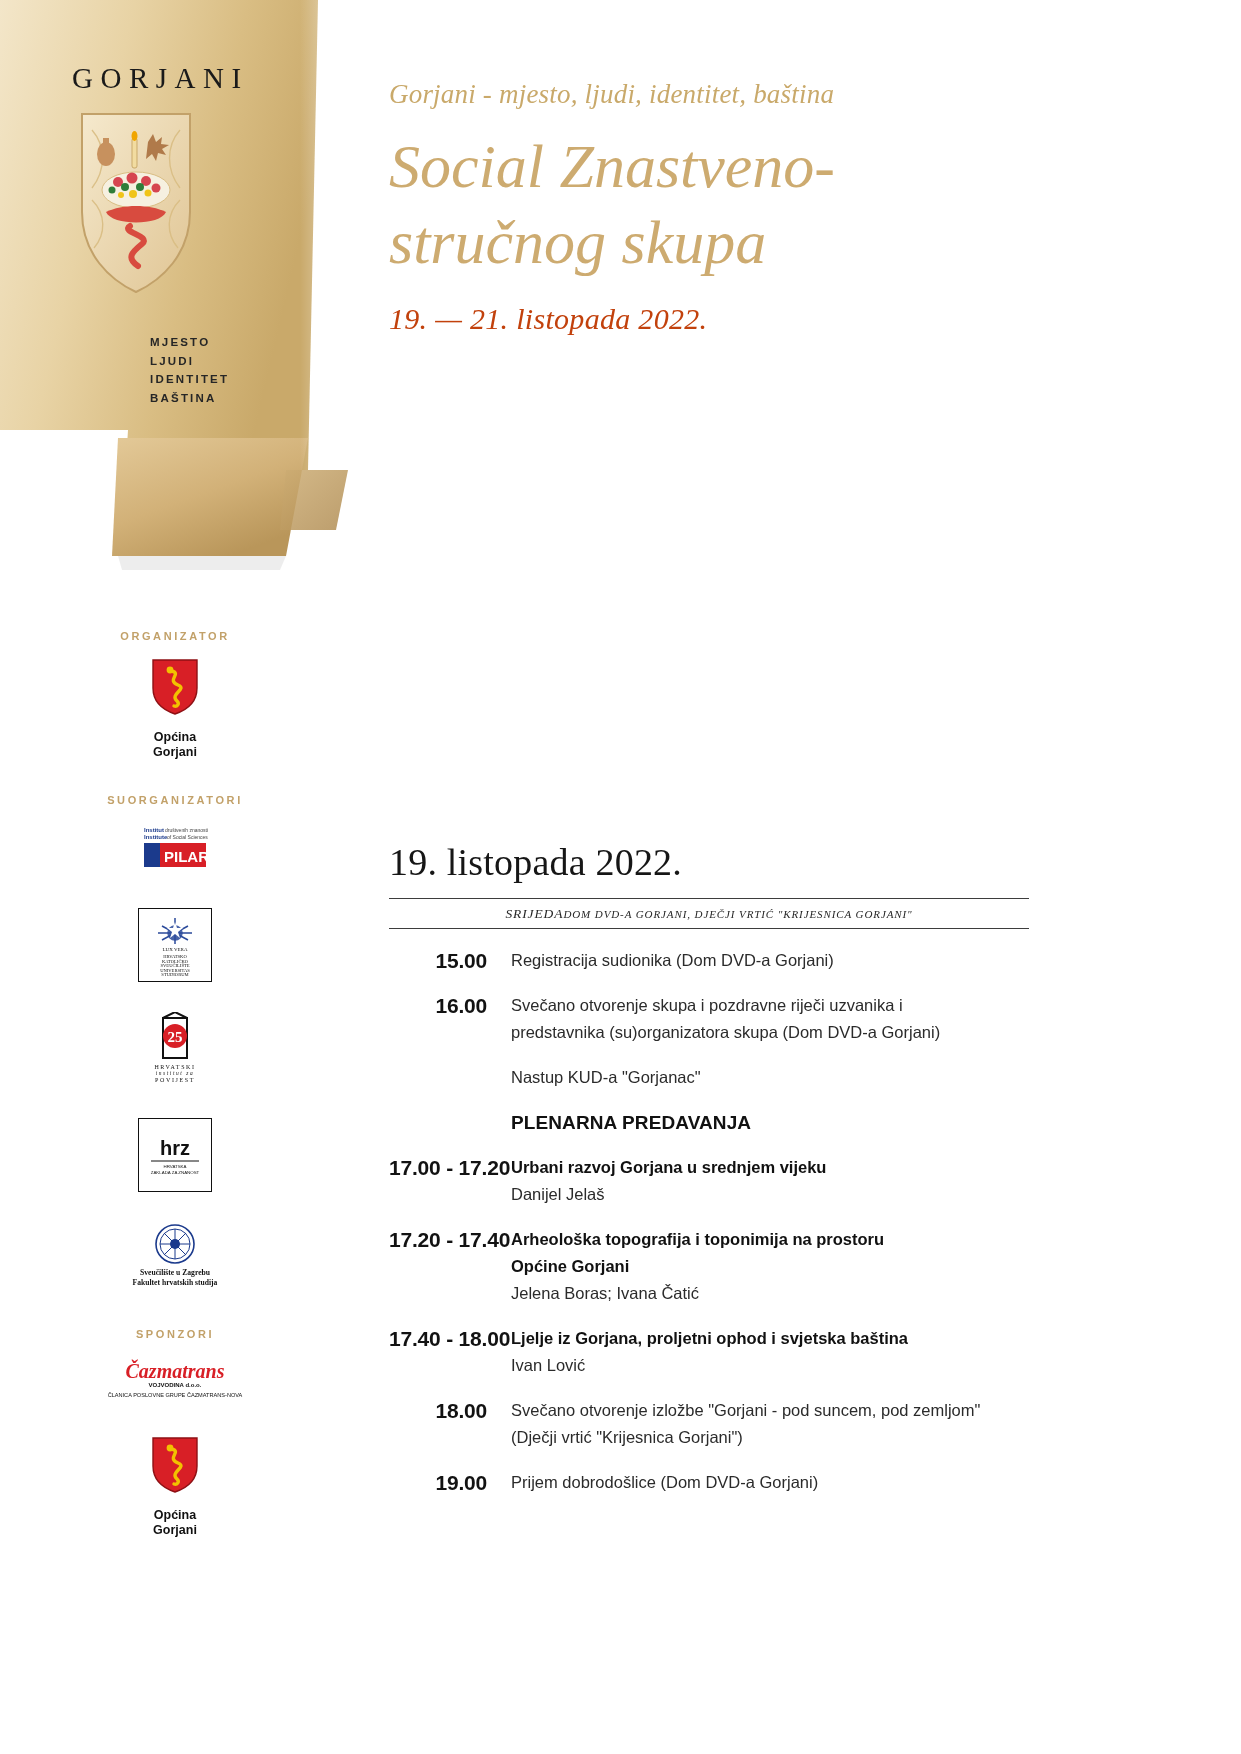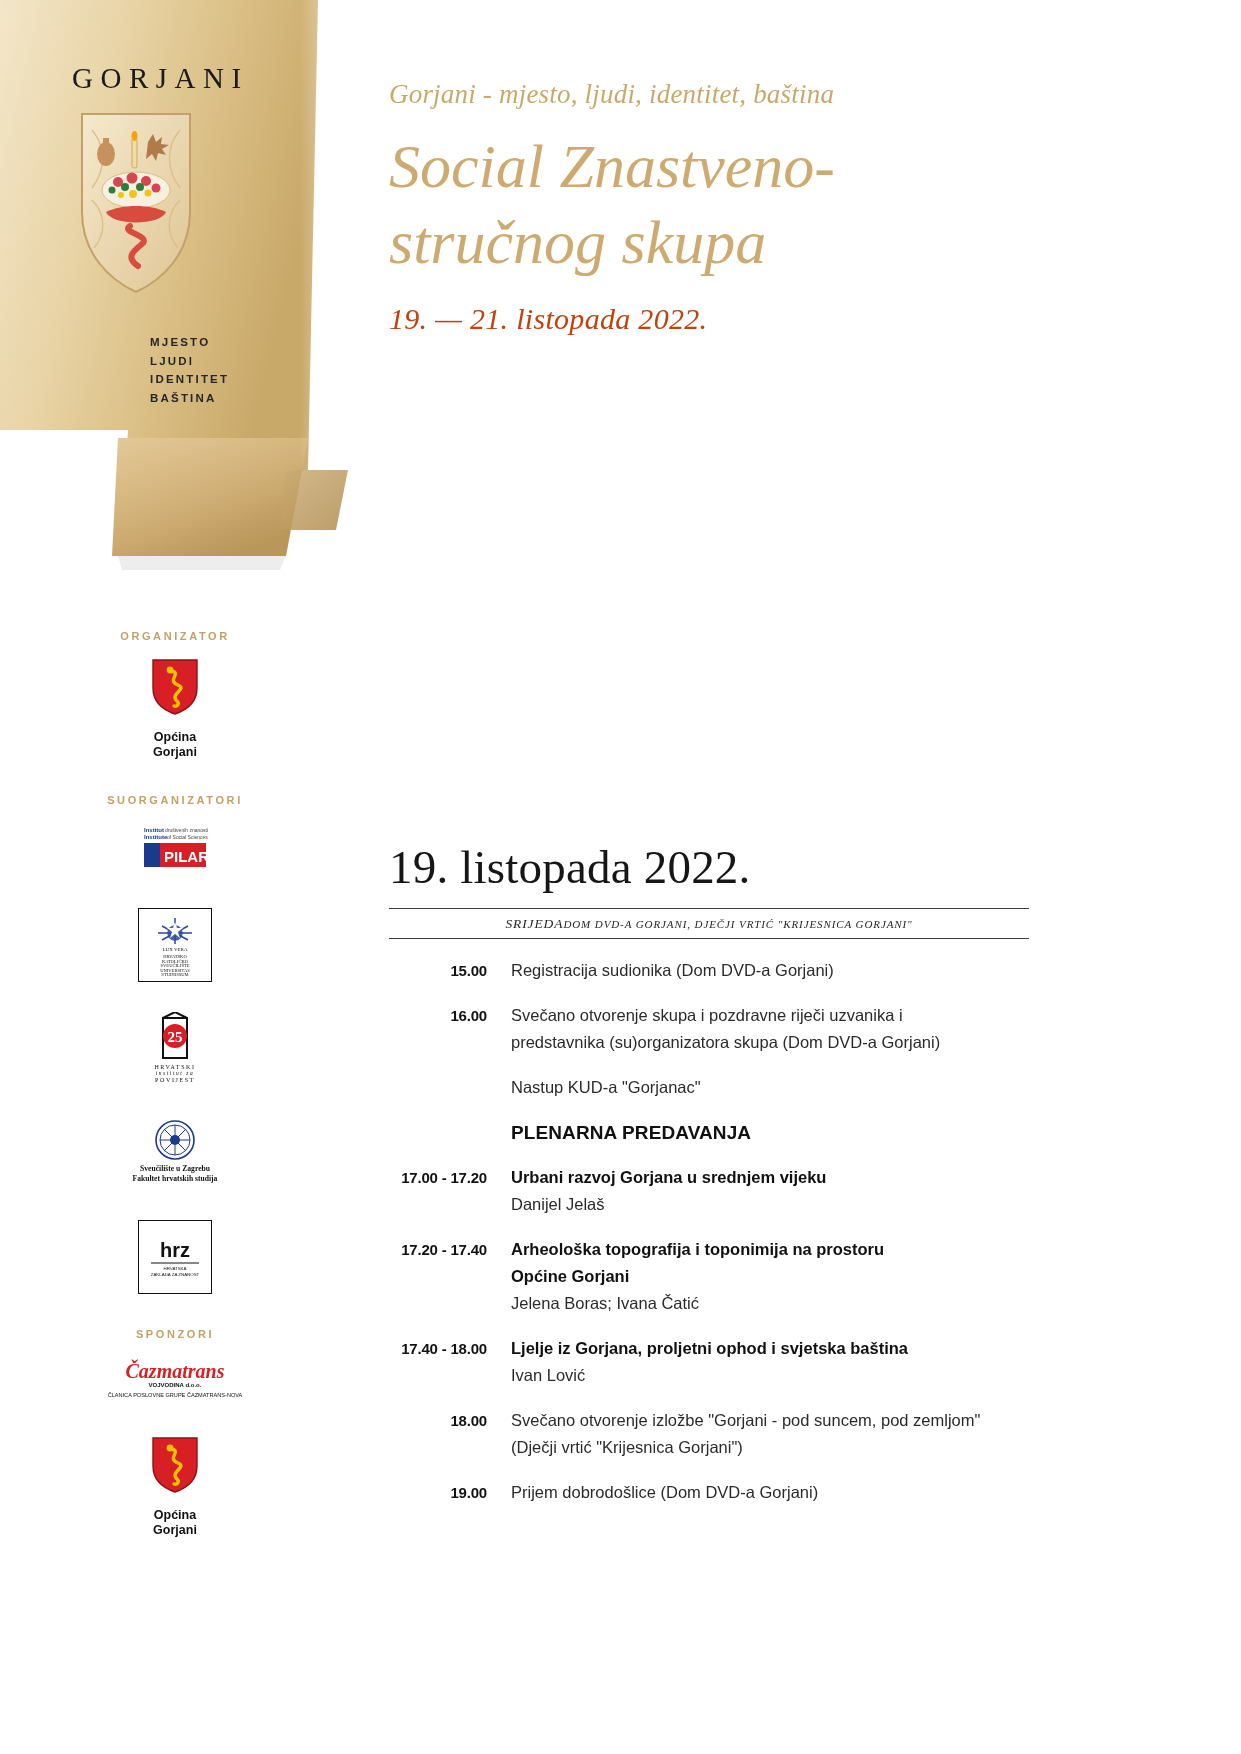--- a/index.html
+++ b/index.html
@@ -70,39 +70,39 @@
   .frame-logo{
     width:74px;height:74px;margin:0 auto;border:1px solid #111;
     display:flex;align-items:center;justify-content:center;
     background:#fff;box-sizing:border-box;
   }
 
   
   .sched{position:absolute;left:389px;top:840px;width:640px;}
   .sched h2{
     font-family:"Liberation Serif", serif;
-    font-weight:400;font-size:47px;color:#161616;
+    font-weight:400;font-size:38px;color:#161616;
     margin:0 0 14px 0;letter-spacing:.2px;
   }
   .sched-head{
     display:flex;justify-content:center;align-items:baseline;
     border-top:1px solid #3d3d3d;border-bottom:1px solid #3d3d3d;
     padding:7px 2px 6px 2px;
   }
   .sched-head span{
     font-family:"Liberation Serif", serif;
     font-style:italic;font-size:13.5px;letter-spacing:.9px;color:#262626;
   }
   .sched-head .venue{font-size:11px;}
 
   .rows{margin-top:18px;}
   .row{display:flex;margin-bottom:18px;align-items:flex-start;}
   .row .time{
     width:122px;flex:0 0 122px;text-align:right;padding-right:24px;
-    font-size:15px;font-weight:700;color:#121212;
+    font-size:21px;font-weight:700;color:#121212;
     letter-spacing:-.2px;box-sizing:border-box;line-height:27px;
     white-space:nowrap;
   }
   .row .body{flex:1;}
   .row .body p{margin:0;font-size:16.5px;line-height:27px;color:#2b2b2b;}
   .row .body p.b{font-weight:700;color:#111;}
   .row .body p.sec{font-weight:700;font-size:19px;color:#111;letter-spacing:.1px;}
 </style>
 </head>
 <body>
@@ -273,45 +273,45 @@
         <g font-family="Liberation Serif, serif" font-size="6" fill="#111" text-anchor="middle" letter-spacing="1.6">
           <text x="38" y="57">HRVATSKI</text>
           <text x="38" y="63" font-style="italic" font-size="5.4">institut za</text>
           <text x="38" y="70">POVIJEST</text>
         </g>
       </svg>
     </div>
   </div>
 
   <div class="logo-slot">
-    <div class="logo-box">
-      <svg width="110" height="68" viewBox="0 0 110 68" xmlns="http://www.w3.org/2000/svg">
-        <circle cx="55" cy="22" r="19" fill="none" stroke="#1b3a8c" stroke-width="1.6"></circle>
-        <circle cx="55" cy="22" r="15" fill="none" stroke="#1b3a8c" stroke-width="1"></circle>
-        <g stroke="#1b3a8c" stroke-width="1" fill="none">
-          <path d="M40,22 L70,22 M55,7 L55,37 M44,11 L66,33 M66,11 L44,33"></path>
-        </g>
-        <circle cx="55" cy="22" r="5" fill="#1b3a8c"></circle>
-        <text x="55" y="53" text-anchor="middle" font-family="Liberation Serif, serif" font-size="7.6" font-weight="700" fill="#111">Sveučilište u Zagrebu</text>
-        <text x="55" y="63" text-anchor="middle" font-family="Liberation Serif, serif" font-size="7.6" font-weight="700" fill="#111">Fakultet hrvatskih studija</text>
-      </svg>
-    </div>
-  </div>
-
-  <div class="logo-slot">
     <div class="frame-logo">
       <svg width="68" height="50" viewBox="0 0 68 50" xmlns="http://www.w3.org/2000/svg">
         <text x="34" y="25" text-anchor="middle" font-family="Liberation Sans, sans-serif" font-size="20" font-weight="700" fill="#111">hrz</text>
         <line x1="10" y1="31" x2="58" y2="31" stroke="#111" stroke-width="1"></line>
         <text x="34" y="38" text-anchor="middle" font-family="Liberation Sans, sans-serif" font-size="4.4" fill="#111">HRVATSKA</text>
         <text x="34" y="44" text-anchor="middle" font-family="Liberation Sans, sans-serif" font-size="4.4" fill="#111">ZAKLADA ZA ZNANOST</text>
       </svg>
     </div>
   </div>
 
+  <div class="logo-slot">
+    <div class="logo-box">
+      <svg width="110" height="68" viewBox="0 0 110 68" xmlns="http://www.w3.org/2000/svg">
+        <circle cx="55" cy="22" r="19" fill="none" stroke="#1b3a8c" stroke-width="1.6"></circle>
+        <circle cx="55" cy="22" r="15" fill="none" stroke="#1b3a8c" stroke-width="1"></circle>
+        <g stroke="#1b3a8c" stroke-width="1" fill="none">
+          <path d="M40,22 L70,22 M55,7 L55,37 M44,11 L66,33 M66,11 L44,33"></path>
+        </g>
+        <circle cx="55" cy="22" r="5" fill="#1b3a8c"></circle>
+        <text x="55" y="53" text-anchor="middle" font-family="Liberation Serif, serif" font-size="7.6" font-weight="700" fill="#111">Sveučilište u Zagrebu</text>
+        <text x="55" y="63" text-anchor="middle" font-family="Liberation Serif, serif" font-size="7.6" font-weight="700" fill="#111">Fakultet hrvatskih studija</text>
+      </svg>
+    </div>
+  </div>
+
   <p class="side-label tight">SPONZORI</p>
 
   <div class="logo-slot">
     <div class="logo-box">
       <svg width="200" height="46" viewBox="0 0 200 46" xmlns="http://www.w3.org/2000/svg">
         <text x="100" y="22" text-anchor="middle" font-family="Liberation Serif, serif" font-style="italic" font-size="20" font-weight="700" fill="#d81f26">Čazmatrans</text>
         <text x="100" y="31" text-anchor="middle" font-family="Liberation Sans, sans-serif" font-size="6" font-weight="700" fill="#111">VOJVODINA d.o.o.</text>
         <text x="100" y="41" text-anchor="middle" font-family="Liberation Sans, sans-serif" font-size="5.6" fill="#111">ČLANICA POSLOVNE GRUPE ČAZMATRANS-NOVA</text>
       </svg>
     </div>

